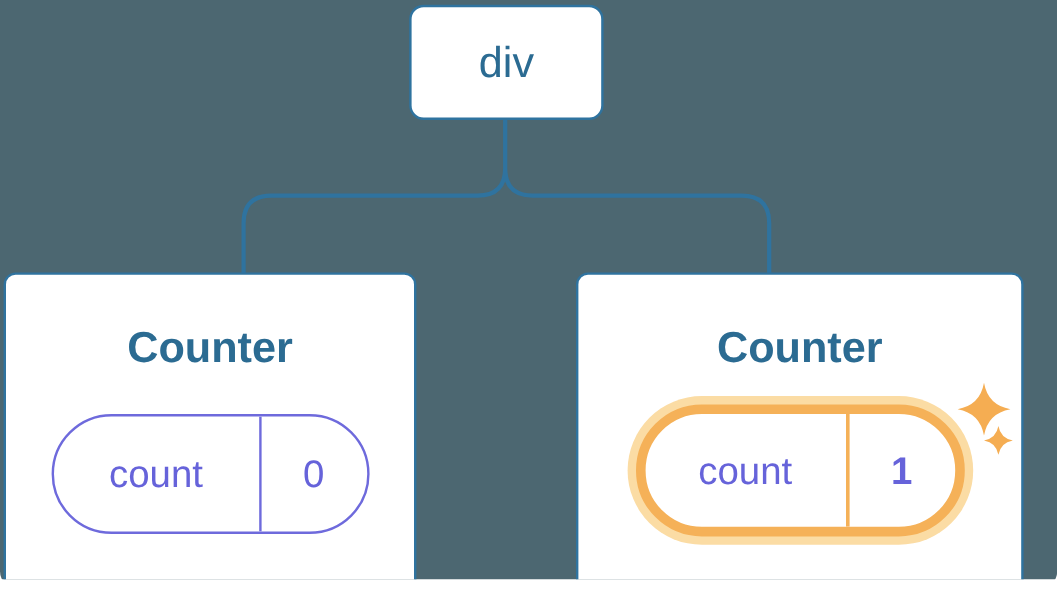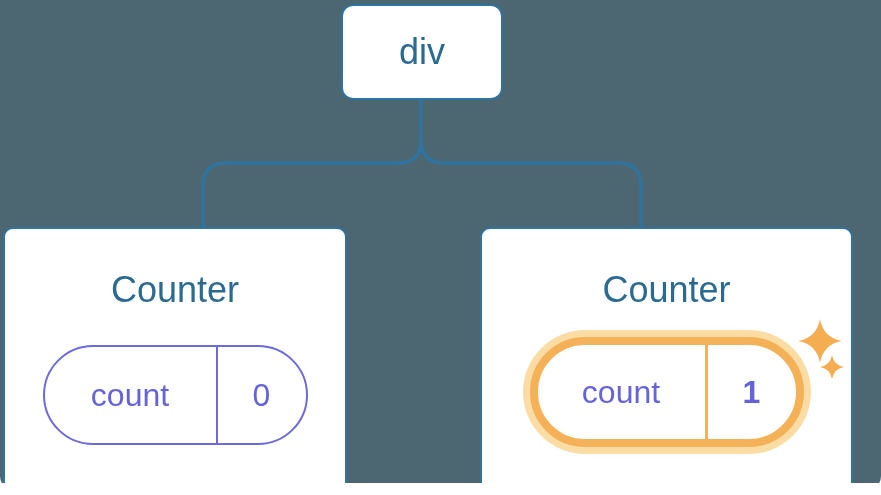--- a/index.html
+++ b/index.html
@@ -13,21 +13,21 @@
                box-sizing:border-box; background:var(--card-bg,#fff);
                border:2.5px solid var(--blue-line,#2F739F); border-radius:12px;
                display:flex; align-items:center; justify-content:center; }
   .node-root span { font-size:36px; font-weight:500; color:var(--blue-text,#2B6B92); }
 
   .card { position:absolute; top:227px; height:266px; box-sizing:border-box;
           background:var(--card-bg,#fff); border:2.5px solid var(--blue-line,#2F739F);
           border-radius:10px; display:flex; flex-direction:column; align-items:center; }
   .card-left  { left:3px;   width:344px; }
   .card-right { left:480px; width:373px; }
-  .card-title { margin-top:40px; font-size:36px; font-weight:400; color:var(--blue-text,#2B6B92); }
+  .card-title { margin-top:40px; font-size:36px; font-weight:700; color:var(--blue-text,#2B6B92); }
 
   .pill { margin-top:34px; width:265px; height:100px; box-sizing:border-box;
           border:2.5px solid var(--purple,#6E6ADC); border-radius:60px;
           display:flex; overflow:hidden; background:#fff; }
   .pill .name-cell { flex:1; display:flex; align-items:center; justify-content:center;
           border-right:2.5px solid var(--purple,#6E6ADC);
           font-size:32px; color:var(--purple-text,#6663DA); }
   .pill .value-cell { width:88px; display:flex; align-items:center; justify-content:center;
           font-size:32px; color:var(--purple-text,#6663DA); }
 

